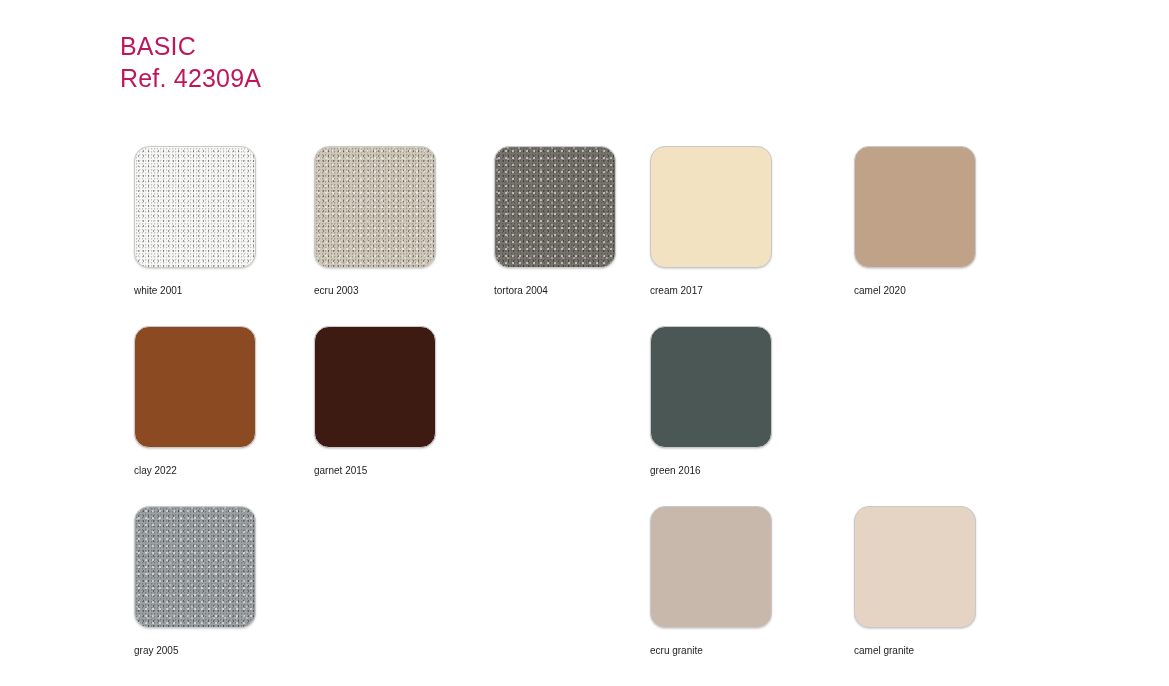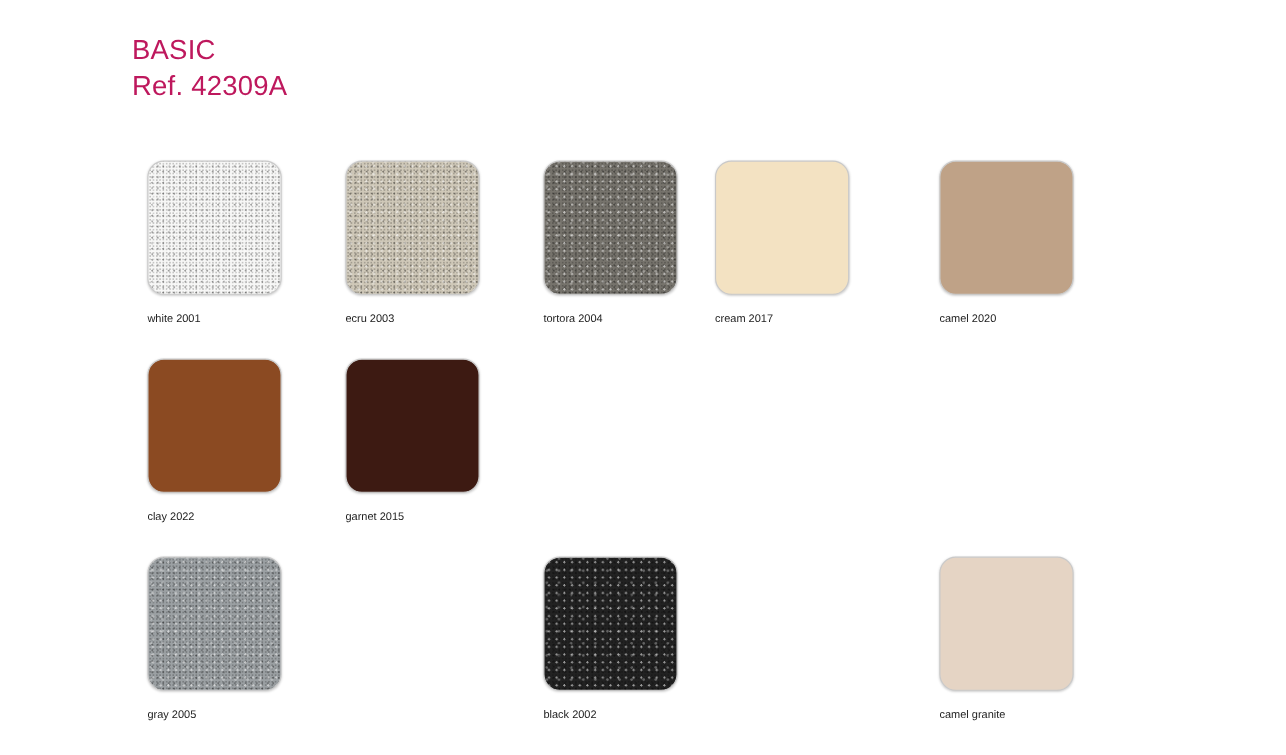--- a/index.html
+++ b/index.html
@@ -153,34 +153,40 @@
             <span class="tex"></span>
           </div>
         <div class="label">clay 2022</div>
       </div>
       <div class="cell c1">
         <div class="swatch" title="garnet 2015" style="background-color: rgb(61, 26, 18);">
             <span class="tex"></span>
           </div>
         <div class="label">garnet 2015</div>
       </div>
+      <div class="cell c3">
+        <div class="swatch" title="green 2016" style="background-color: rgb(74, 87, 84);">
+            <span class="tex"></span>
+          </div>
+        <div class="label">green 2016</div>
+      </div>
     </div>
 
     <div class="row">
       <div class="cell c0">
         <div class="swatch textured" title="gray 2005" style="background-color: rgb(155, 160, 163);">
             <span class="tex"></span>
           </div>
         <div class="label">gray 2005</div>
       </div>
-      <div class="cell c2">
-        <div class="swatch textured" title="black 2002" style="background-color: rgb(34, 34, 34);">
+      <div class="cell c3">
+        <div class="swatch" title="ecru granite" style="background-color: rgb(200, 184, 172);">
             <span class="tex"></span>
           </div>
-        <div class="label">black 2002</div>
+        <div class="label">ecru granite</div>
       </div>
       <div class="cell c4">
         <div class="swatch" title="cream granite" style="background-color: rgb(229, 212, 196);">
             <span class="tex"></span>
           </div>
         <div class="label">camel granite</div>
       </div>
     </div>
 
   </div>

